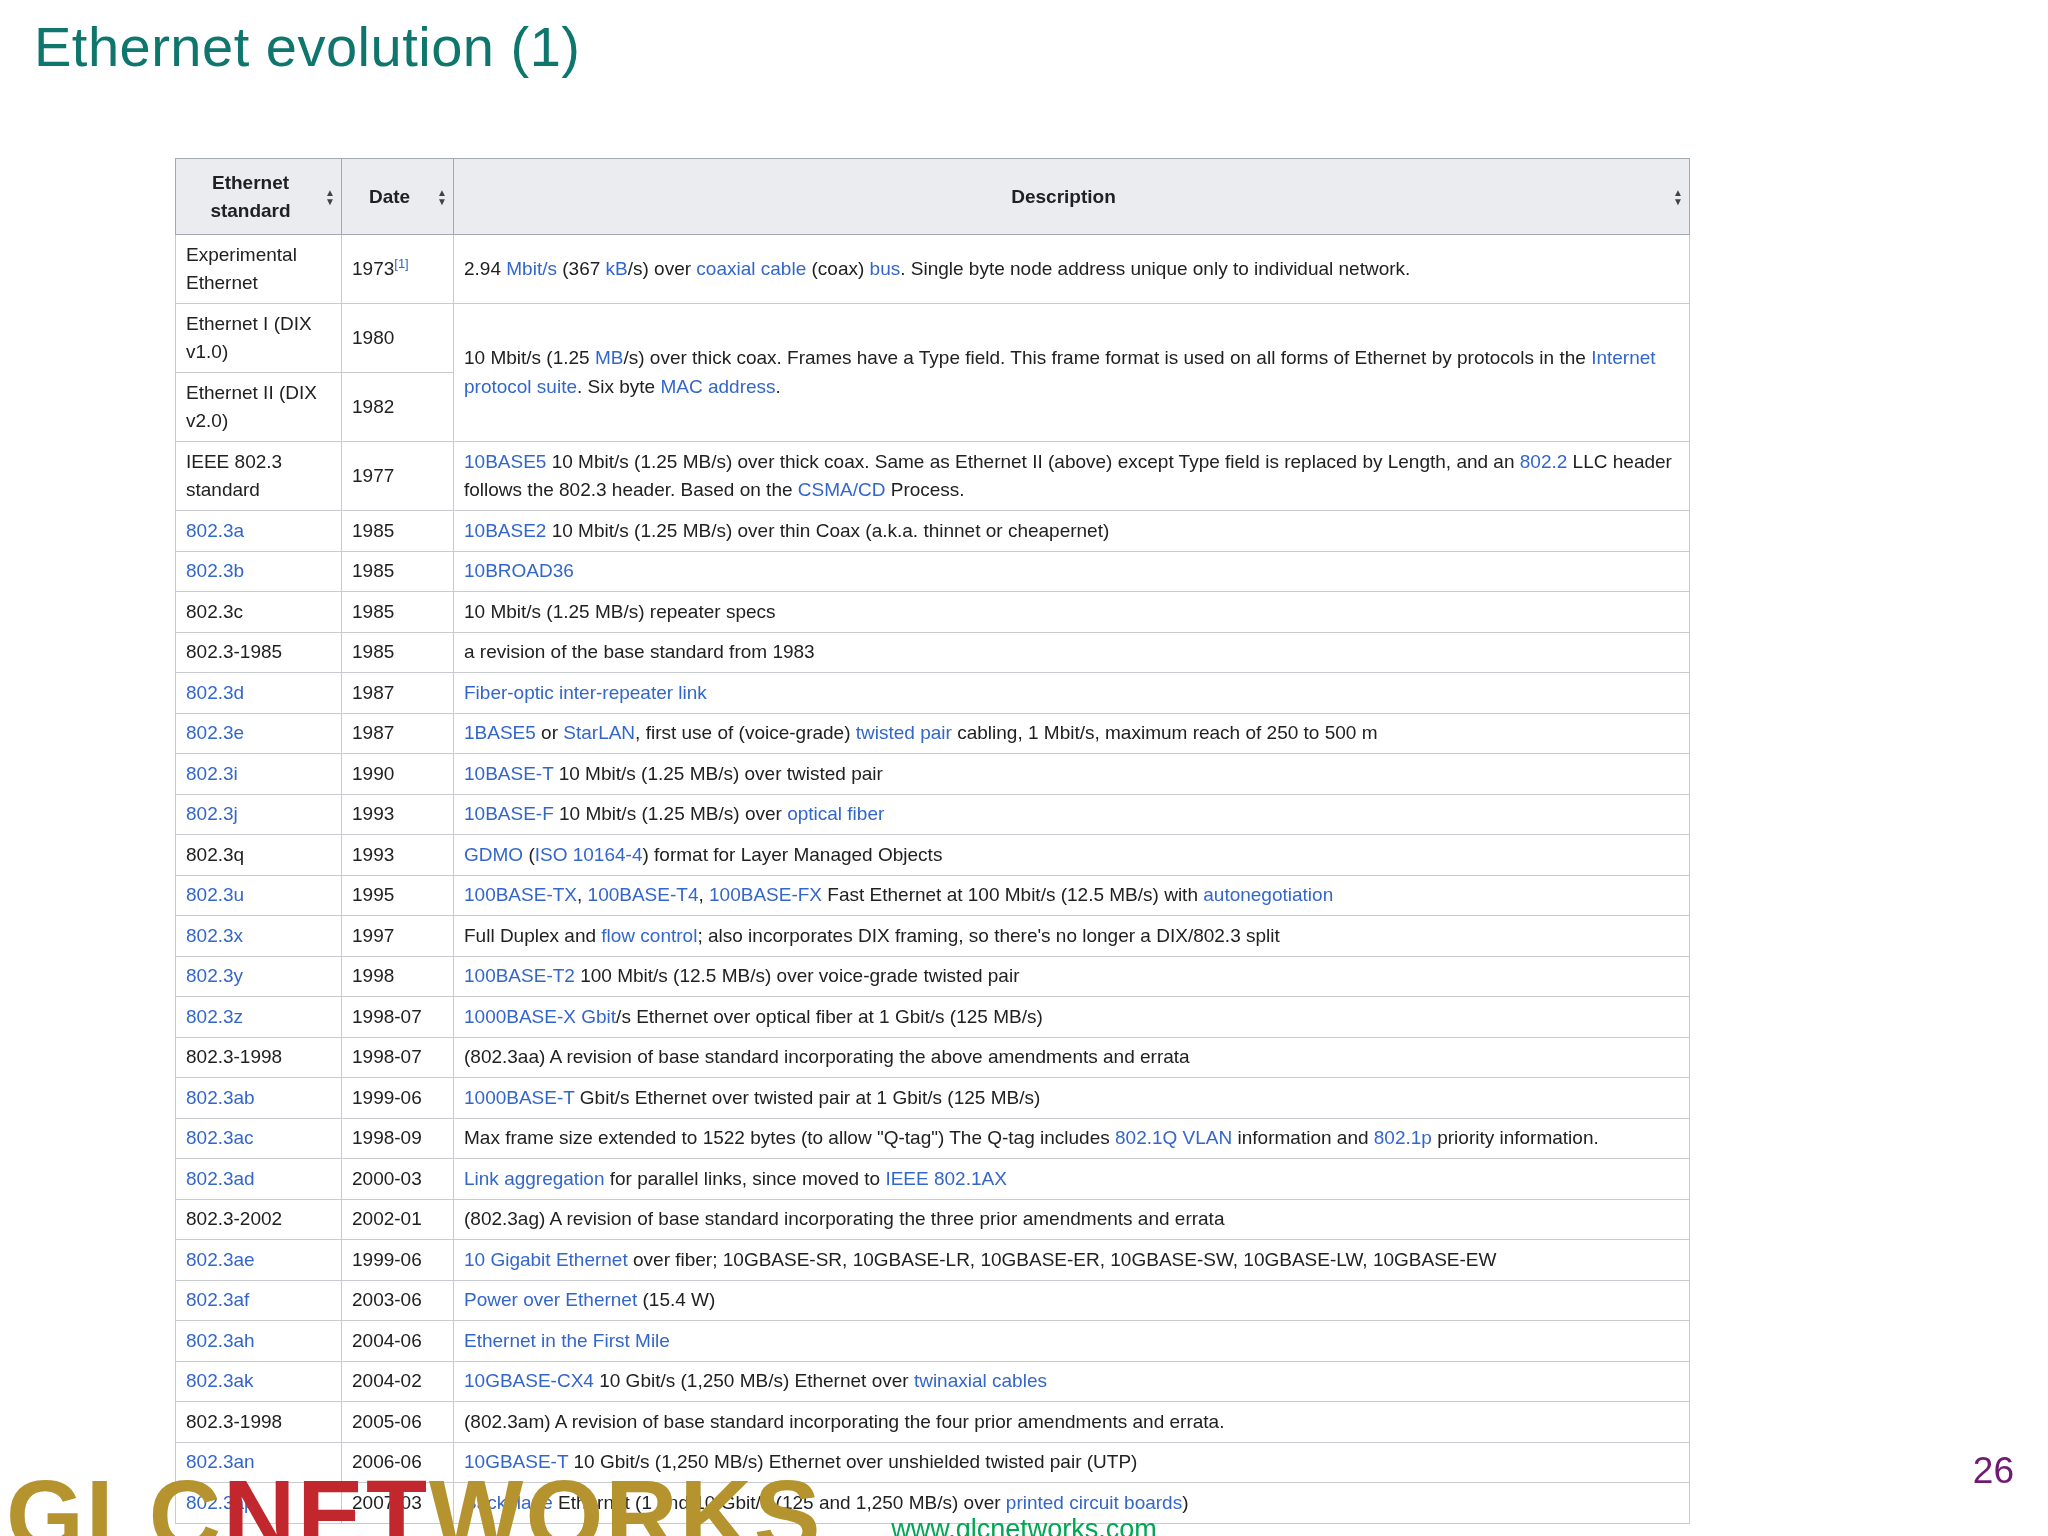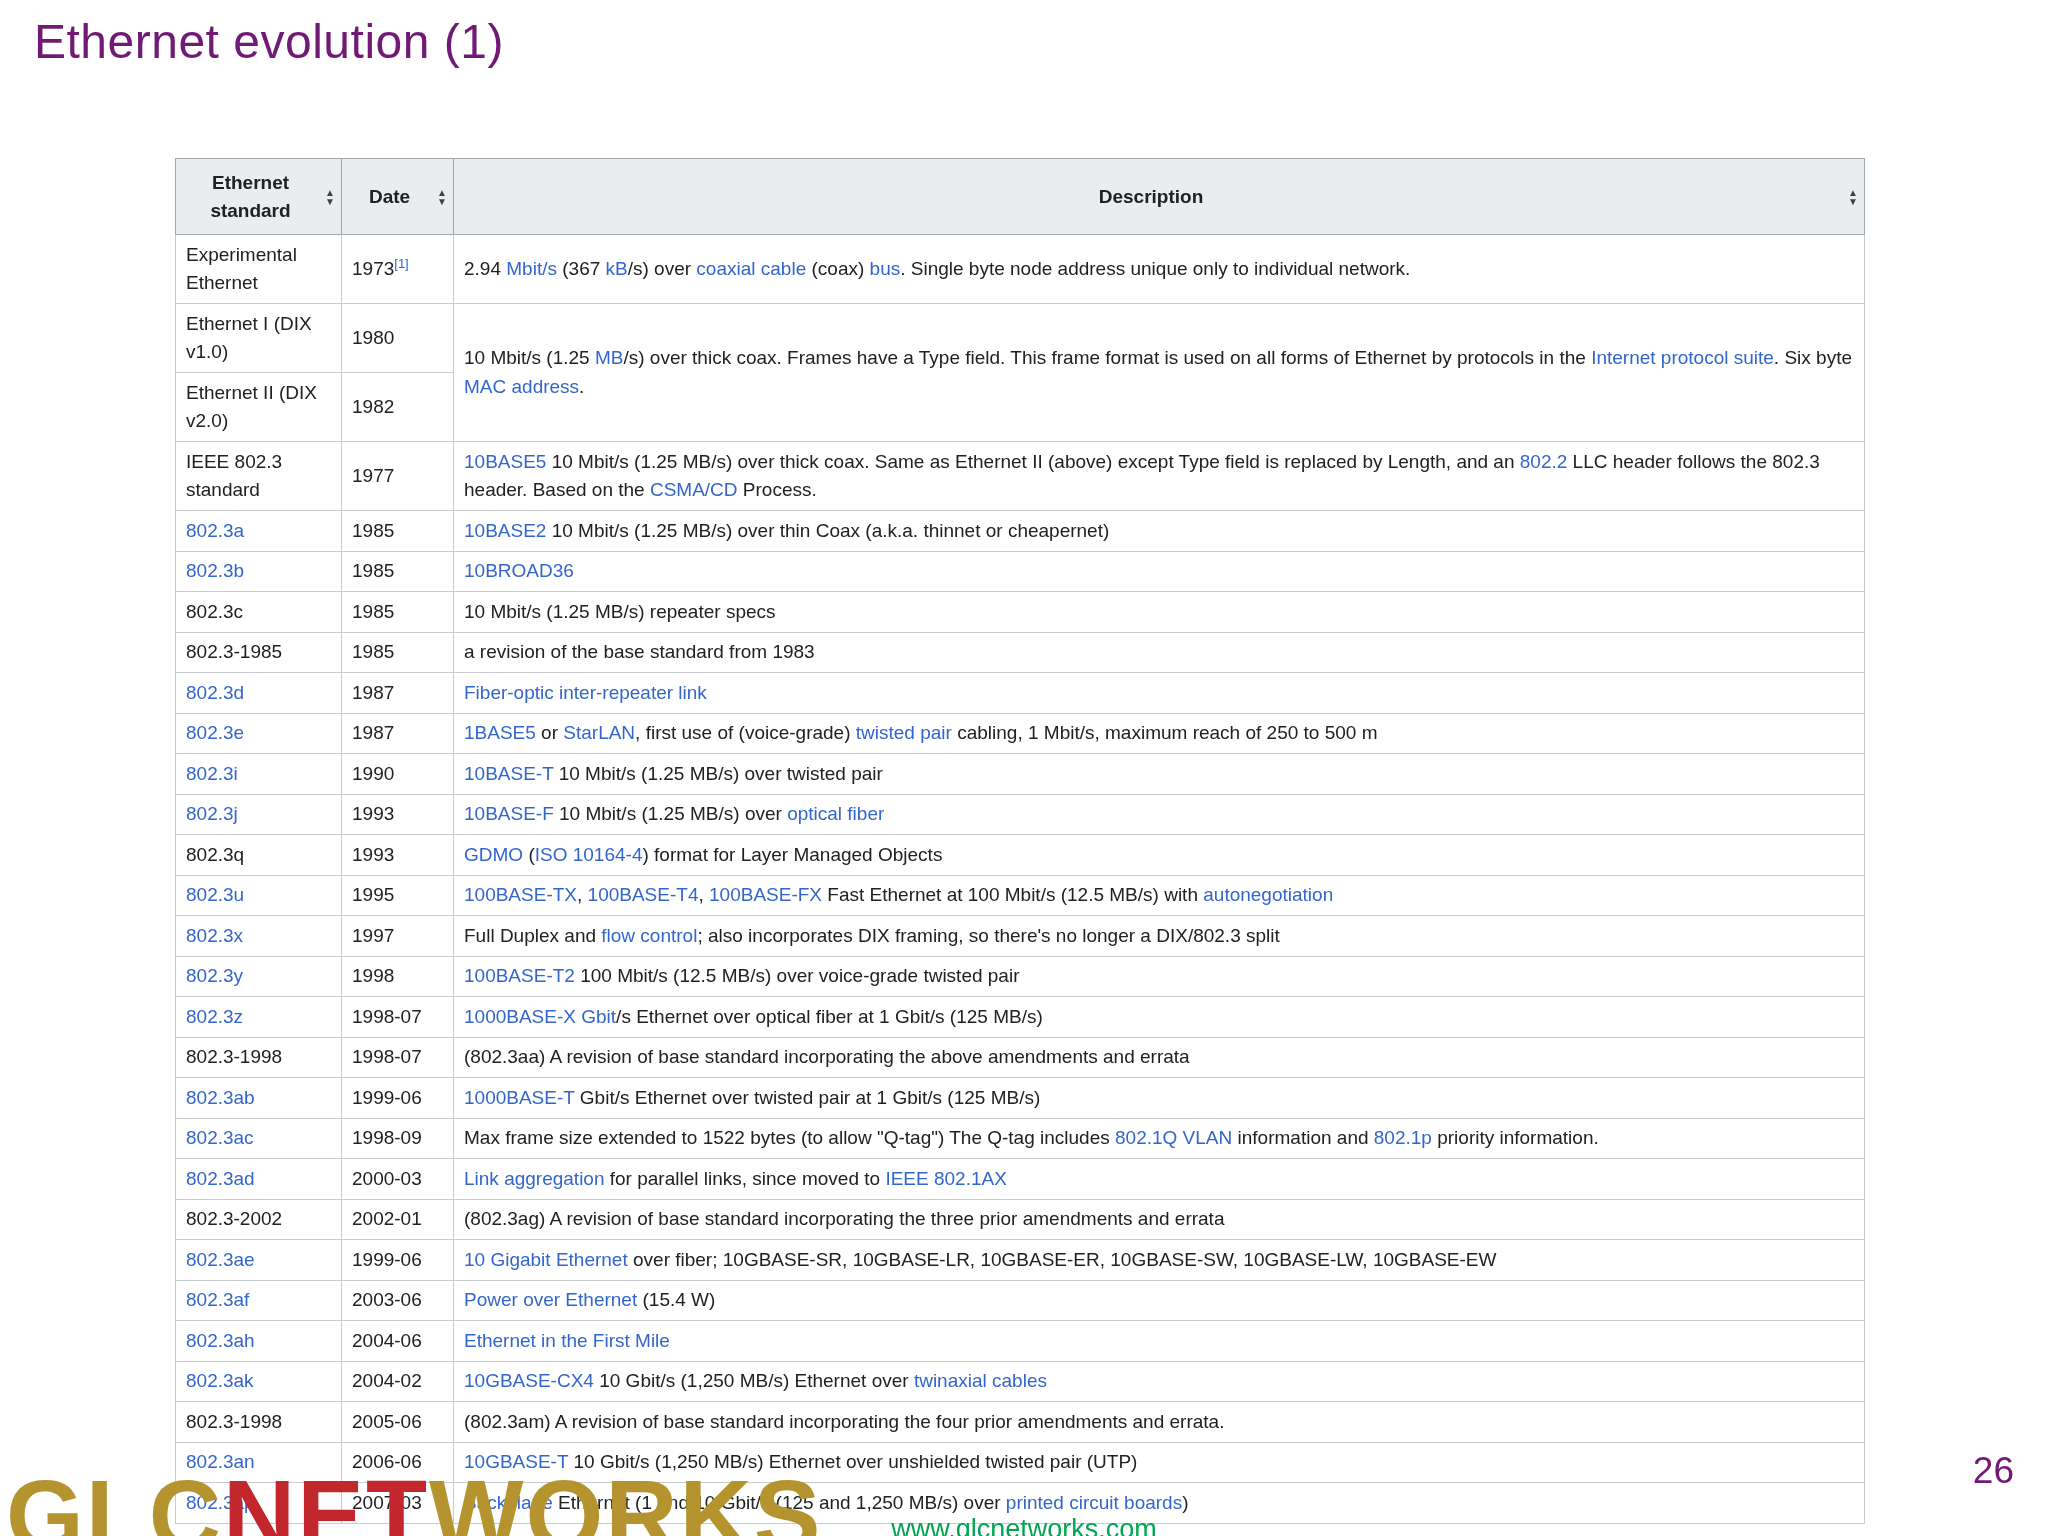--- a/index.html
+++ b/index.html
@@ -3,23 +3,23 @@
 <meta charset="utf-8">
 <style>
   * { margin:0; padding:0; box-sizing:border-box; }
   html, body { width:2048px; height:1536px; }
   body {
     position:relative; overflow:hidden; background:#ffffff;
     font-family:"Liberation Sans","DejaVu Sans",sans-serif; color:#202122;
   }
   .title {
     position:absolute; left:34px; top:14px;
-    font-size:48px; font-weight:400; color:#701a75; letter-spacing:0.5px;
-  }
-  .table-wrap { position:absolute; left:175px; top:158px; width:1690px; }
+    font-size:56px; font-weight:400; color:#0f766e; letter-spacing:0.5px;
+  }
+  .table-wrap { position:absolute; left:175px; top:158px; width:1515px; }
   table.wikitable {
     width:100%; border-collapse:collapse; font-size:19px; color:#202122;
     border:1px solid #a2a9b1; background:#fff;
   }
   .wikitable th {
     background:#eaecf0; border:1px solid #a2a9b1; font-weight:700;
     text-align:center; vertical-align:middle; padding:10px 26px 10px 10px;
     position:relative; line-height:1.45;
   }
   .wikitable td {

